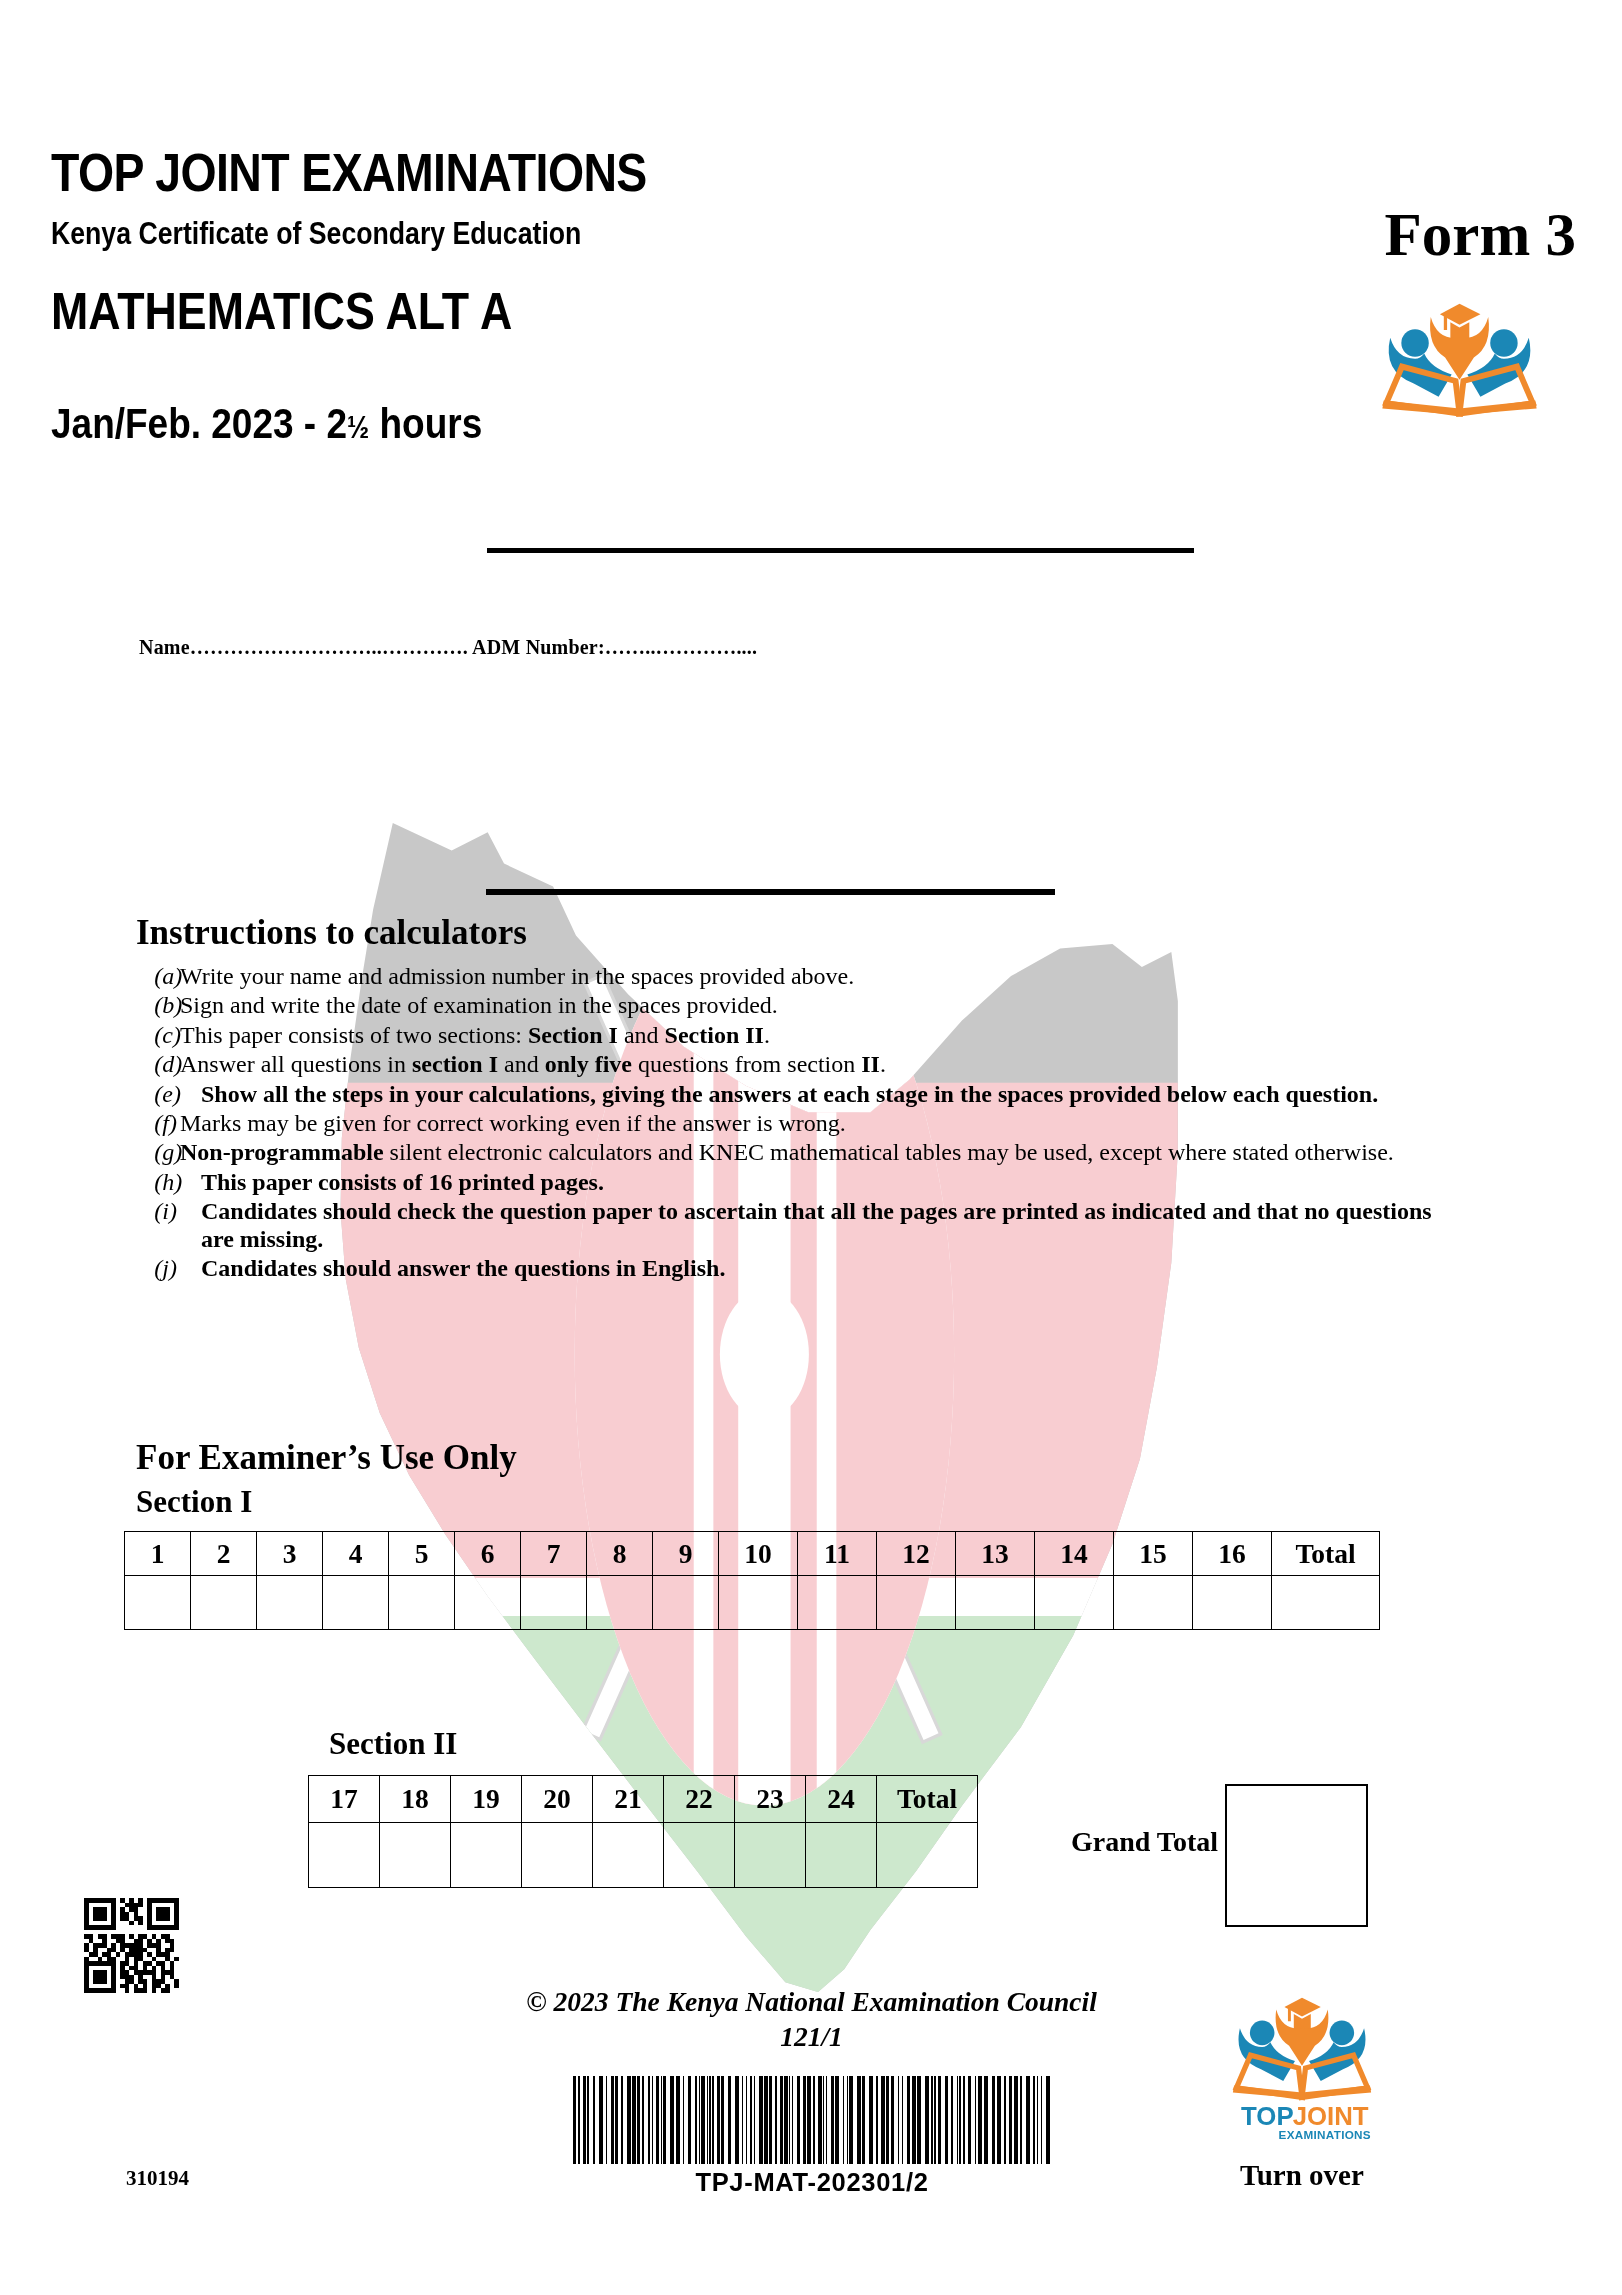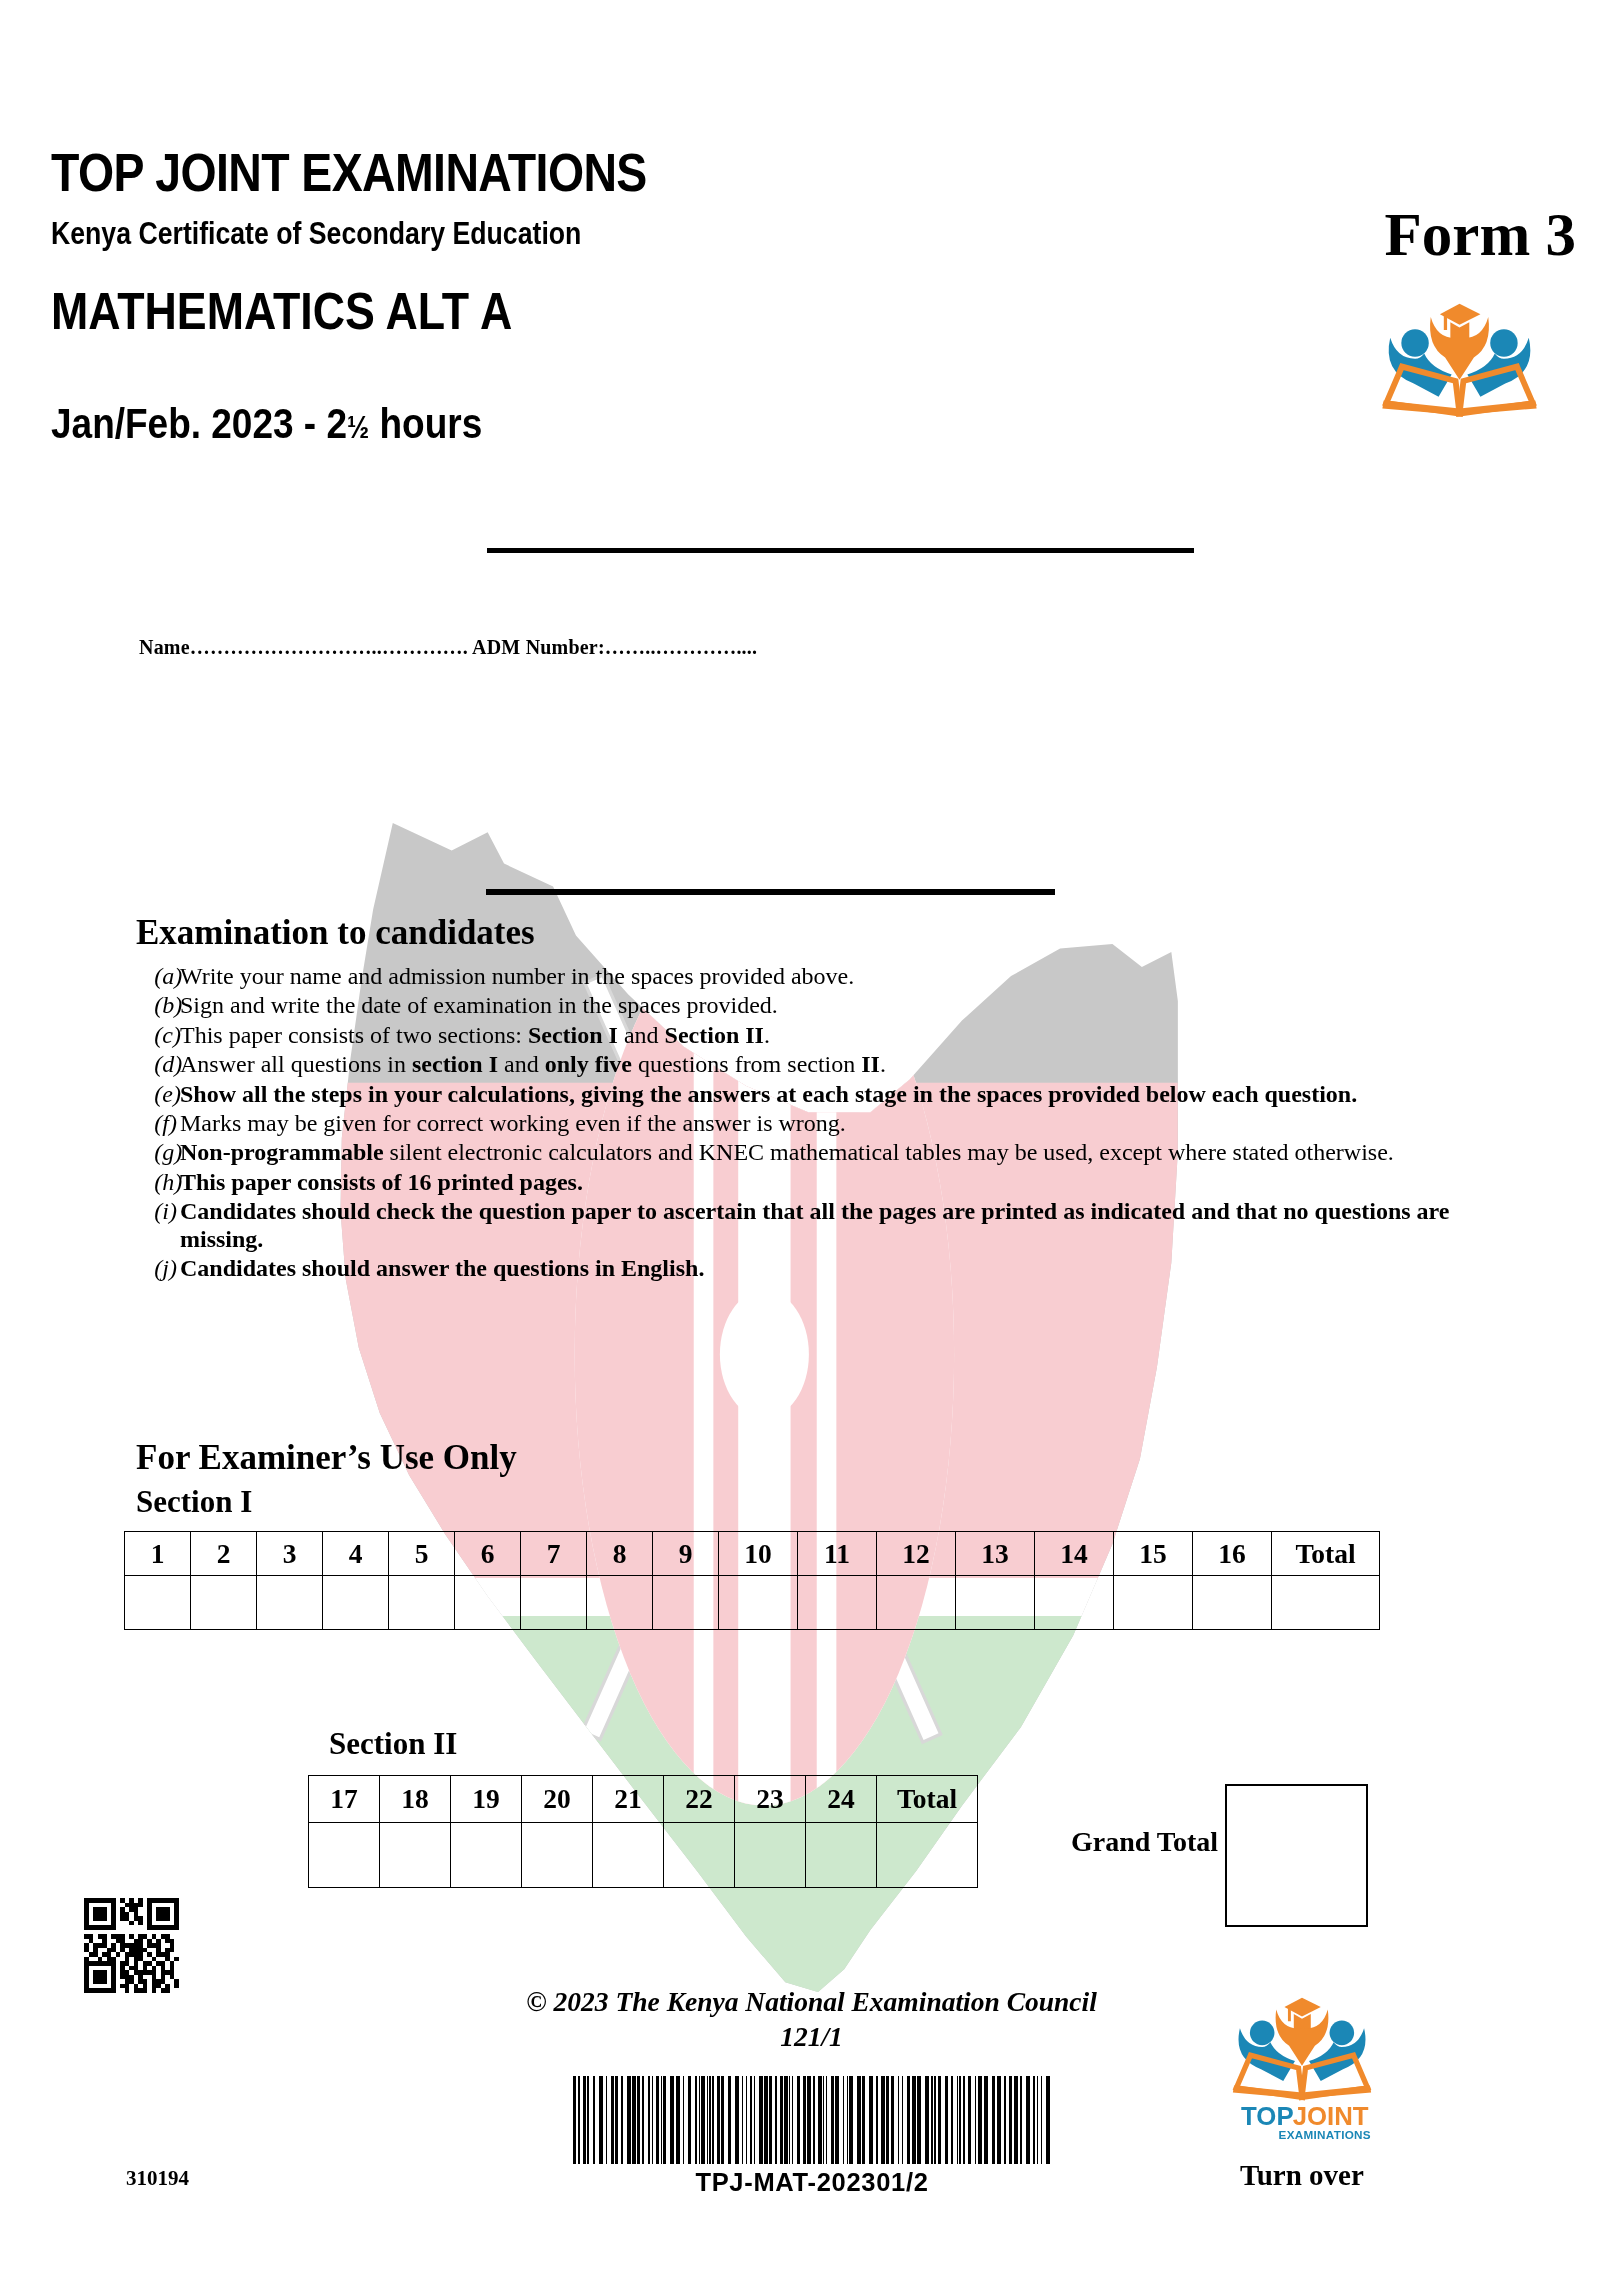--- a/index.html
+++ b/index.html
@@ -45,21 +45,21 @@
 
   
   .instr-h{position:absolute;left:136px;top:913px;font-family:"Liberation Serif",serif;
            font-weight:bold;font-size:35px;white-space:nowrap;}
   #instr-list{position:absolute;left:136px;top:962px;width:1315px;}
   .ins-row{display:flex;align-items:flex-start;margin-bottom:1.3px;font-size:24px;line-height:1.17;}
   .ins-mark{width:44px;flex:0 0 44px;font-style:italic;text-align:left;padding-left:18.3px;
             box-sizing:border-box;}
   .ins-txt{flex:1;}
   .ins-txt b{font-weight:bold;}
-  .bold-row .ins-txt{font-weight:bold;}
+  .bold-row .ins-txt{font-weight:bold;padding-left:21px;}
 
   
   .exam-h{position:absolute;left:136px;top:1438px;font-family:"Liberation Serif",serif;
           font-weight:bold;font-size:35px;white-space:nowrap;}
   .sec1-h{position:absolute;left:136px;top:1484px;font-family:"Liberation Serif",serif;
           font-weight:bold;font-size:31px;white-space:nowrap;}
   .sec2-h{position:absolute;left:329px;top:1726px;font-family:"Liberation Serif",serif;
           font-weight:bold;font-size:31px;white-space:nowrap;}
 
   table.mk{position:absolute;border-collapse:collapse;background:transparent;}
@@ -182,21 +182,21 @@
     <path d="M140,212 L252,196 L228,140 L146,162 Z" fill="none" stroke="#F08A2C" stroke-width="9"></path>
     <path d="M140,214 L22,204 L24,192 L140,204 Z" fill="#F08A2C"></path>
     <path d="M140,214 L258,204 L256,192 L140,204 Z" fill="#F08A2C"></path>
   </svg>
 
   <div class="rule1"></div>
   <div class="rule2"></div>
 
   <div class="field f-name">Name………………………..…………. ADM Number:……..…………....</div>
 
-  <div class="instr-h">Examination to candidates</div>
+  <div class="instr-h">Instructions to calculators</div>
   <div id="instr-list">
       <div class="ins-row">
         <div class="ins-mark">(a)</div>
         <div class="ins-txt">Write your name and admission number in the spaces provided above.</div>
       </div>
       <div class="ins-row">
         <div class="ins-mark">(b)</div>
         <div class="ins-txt">Sign and write the date of examination in the spaces provided.</div>
       </div>
       <div class="ins-row">

